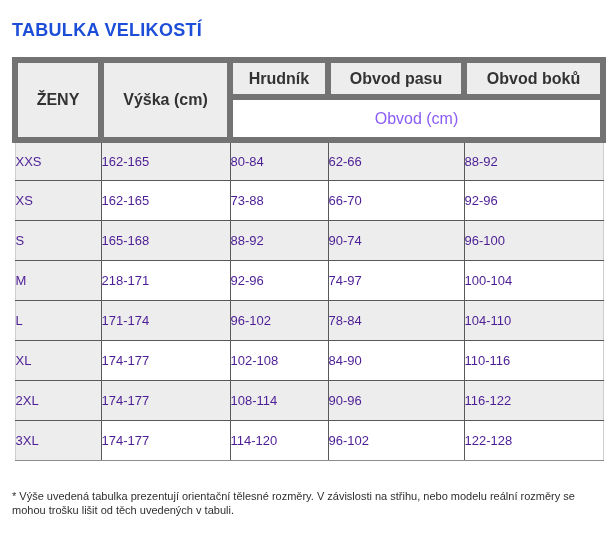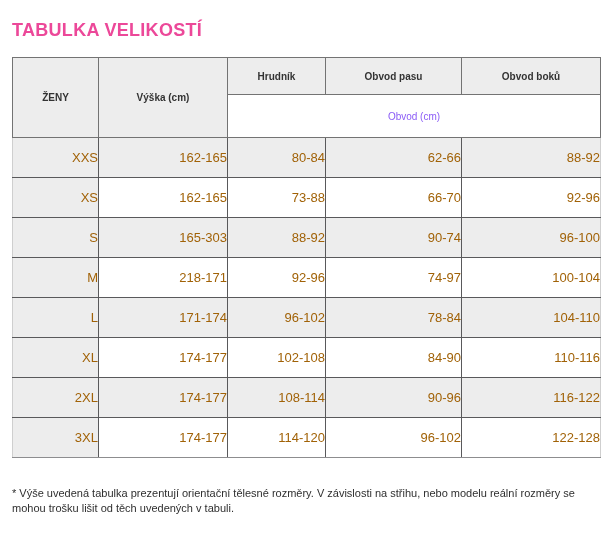--- a/index.html
+++ b/index.html
@@ -14,54 +14,54 @@
     font-family: "Liberation Sans", sans-serif;
     color: #333333;
   }
   .page {
     padding: 20px 14px 0 12px;
   }
   .page-title {
     font-size: 18px;
     font-weight: 700;
     letter-spacing: 0.3px;
-    color: #ec4899;
+    color: #1d4ed8;
     margin: 0 0 16px 0;
   }
   table.size-table {
     border-collapse: collapse;
     table-layout: fixed;
     width: 588px;
   }
   
   .size-table thead th {
-    border: 1px solid #737373;
+    border: 6px solid #737373;
     background: #ededed;
-    font-size: 10px;
+    font-size: 16px;
     font-weight: 700;
     color: #333333;
     text-align: center;
     vertical-align: middle;
     padding: 0;
   }
   .size-table thead tr.hdr-row-1 { height: 37px; }
   .size-table thead tr.hdr-row-2 { height: 43px; }
   .size-table thead th.span-header {
     background: #ffffff;
     font-weight: 400;
     color: #8b5cf6;
   }
   
   .size-table tbody tr { height: 40px; }
   .size-table tbody td {
     border: 1px solid #59595b;
     font-size: 13px;
     font-weight: 400;
-    color: #a16207;
-    text-align: right;
+    color: #4c1d95;
+    text-align: left;
     vertical-align: middle;
     background: #ffffff;
     padding: 0;
   }
   
   .size-table tbody tr:nth-child(odd) td { background: #ededed; }
   
   .size-table tbody td:first-child { background: #ededed; }
   
   .size-table tbody td:first-child { border-left-color: #cfcfcf; }
@@ -112,21 +112,21 @@
       </tr>
       <tr>
         <td>XS</td>
         <td>162-165</td>
         <td>73-88</td>
         <td>66-70</td>
         <td>92-96</td>
       </tr>
       <tr>
         <td>S</td>
-        <td>165-303</td>
+        <td>165-168</td>
         <td>88-92</td>
         <td>90-74</td>
         <td>96-100</td>
       </tr>
       <tr>
         <td>M</td>
         <td>218-171</td>
         <td>92-96</td>
         <td>74-97</td>
         <td>100-104</td>

